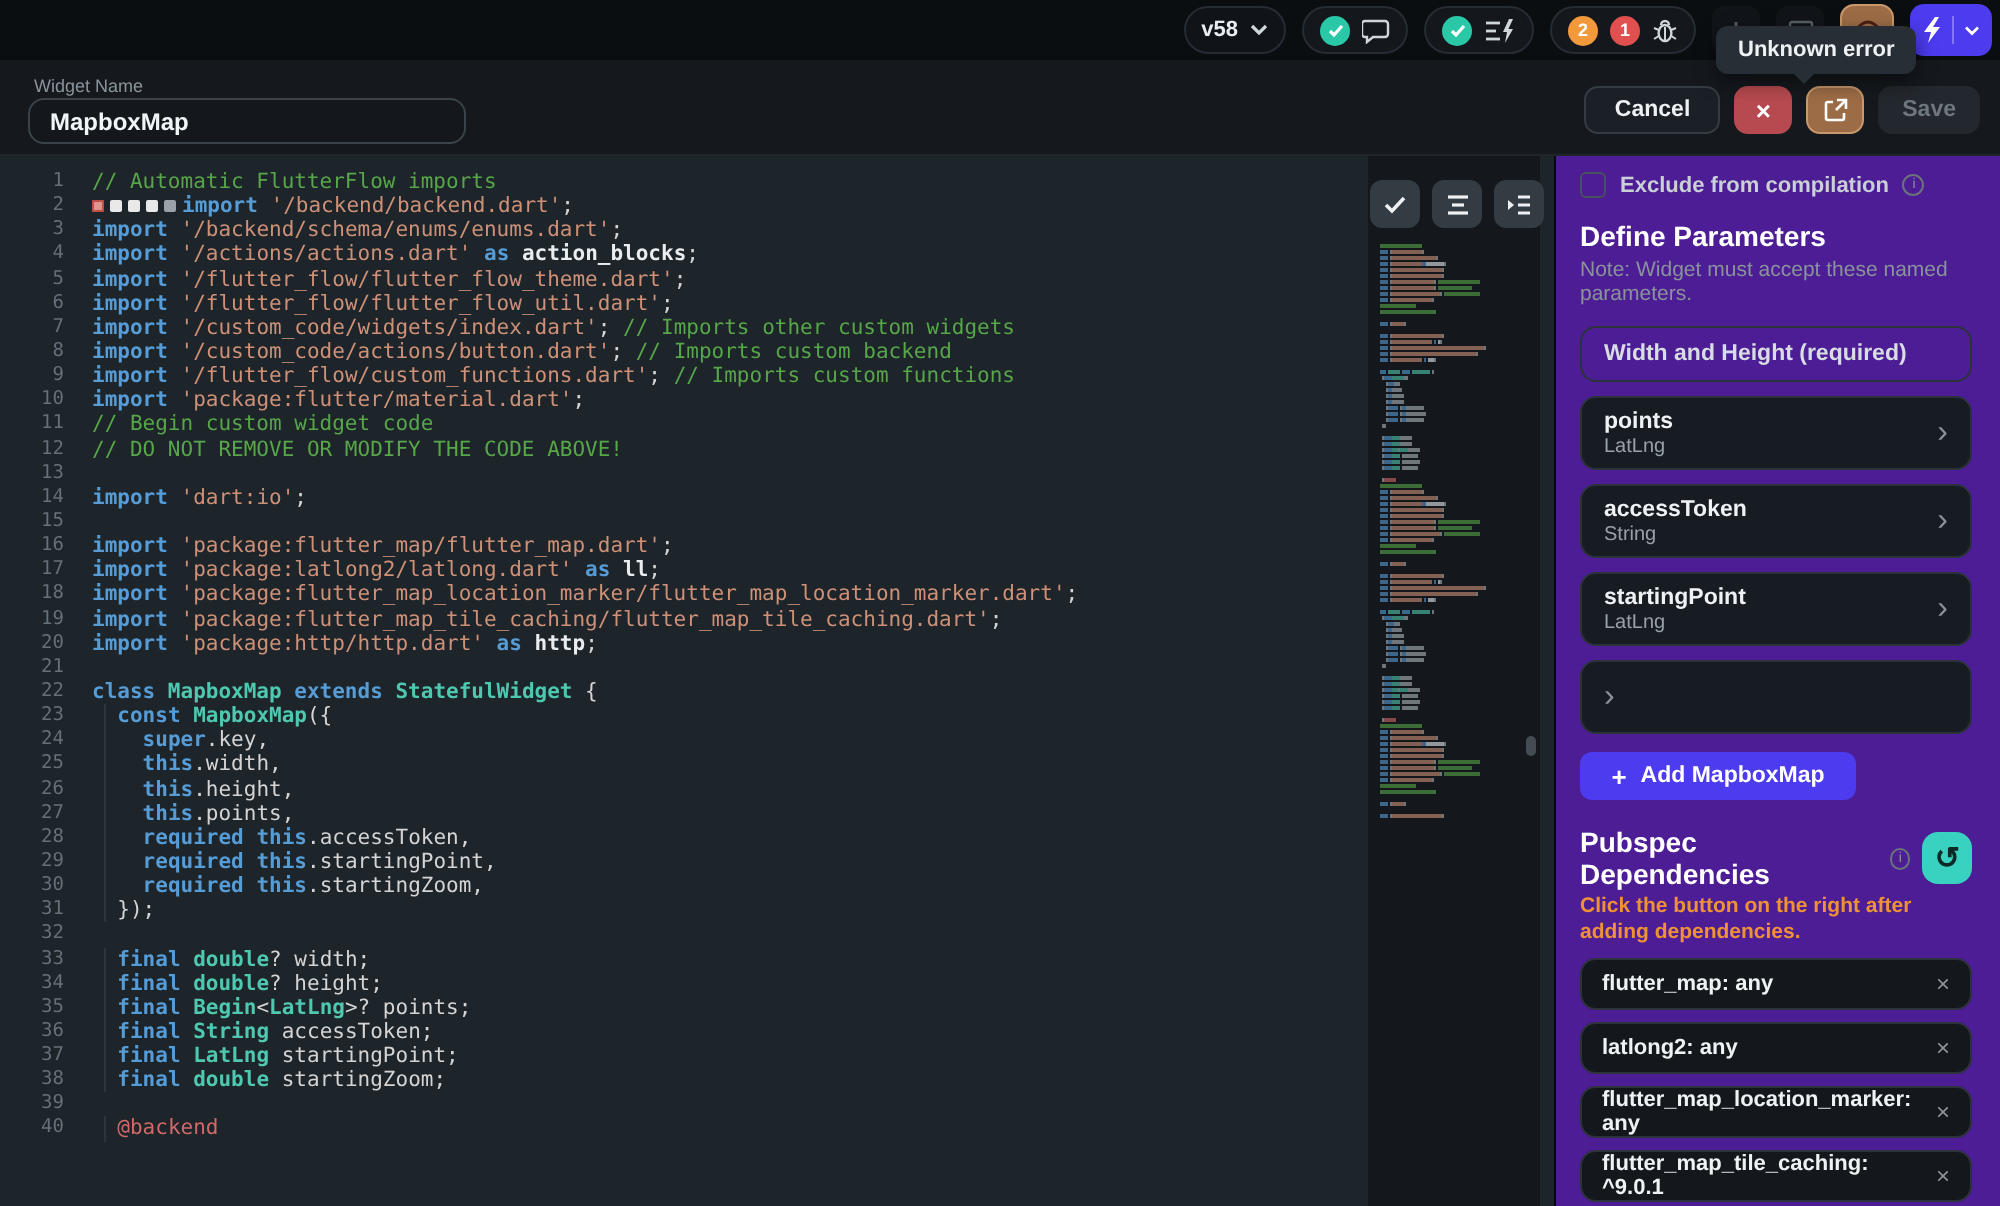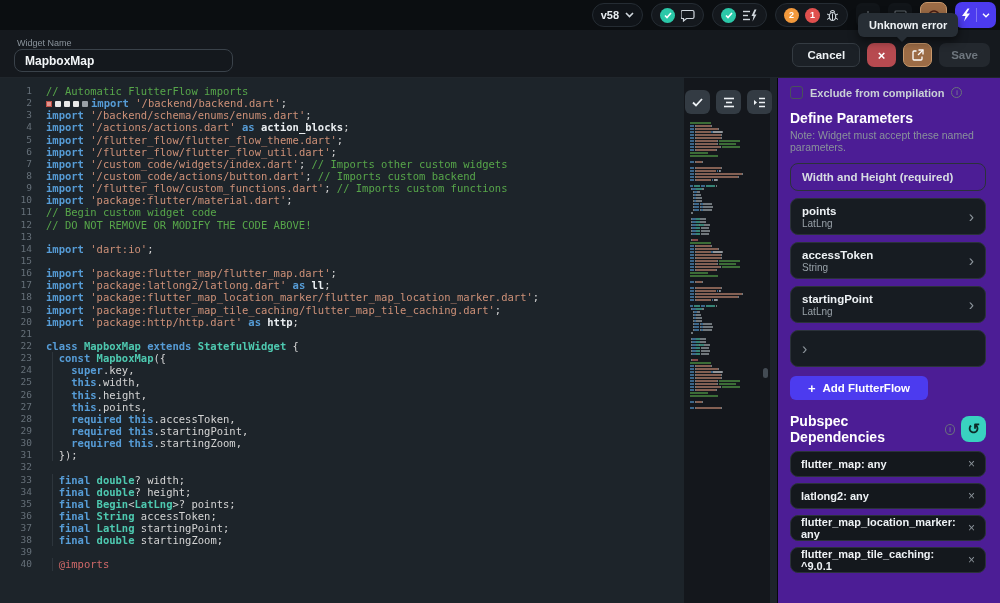--- a/index.html
+++ b/index.html
@@ -216,21 +216,21 @@
         <div class="code-line"><span class="gutter">30</span><span class="code-content"><i class="guide"></i><span class="tok-w">    </span><span class="tok-k">required</span><span class="tok-w"> </span><span class="tok-k">this</span><span class="tok-w">.startingZoom,</span></span></div>
         <div class="code-line"><span class="gutter">31</span><span class="code-content"><i class="guide"></i><span class="tok-w">  });</span></span></div>
         <div class="code-line"><span class="gutter">32</span><span class="code-content"></span></div>
         <div class="code-line"><span class="gutter">33</span><span class="code-content"><i class="guide"></i><span class="tok-w">  </span><span class="tok-k">final</span><span class="tok-t"> double</span><span class="tok-w">? width;</span></span></div>
         <div class="code-line"><span class="gutter">34</span><span class="code-content"><i class="guide"></i><span class="tok-w">  </span><span class="tok-k">final</span><span class="tok-t"> double</span><span class="tok-w">? height;</span></span></div>
         <div class="code-line"><span class="gutter">35</span><span class="code-content"><i class="guide"></i><span class="tok-w">  </span><span class="tok-k">final</span><span class="tok-t"> Begin</span><span class="tok-w">&lt;</span><span class="tok-t">LatLng</span><span class="tok-w">&gt;? points;</span></span></div>
         <div class="code-line"><span class="gutter">36</span><span class="code-content"><i class="guide"></i><span class="tok-w">  </span><span class="tok-k">final</span><span class="tok-t"> String</span><span class="tok-w"> accessToken;</span></span></div>
         <div class="code-line"><span class="gutter">37</span><span class="code-content"><i class="guide"></i><span class="tok-w">  </span><span class="tok-k">final</span><span class="tok-t"> LatLng</span><span class="tok-w"> startingPoint;</span></span></div>
         <div class="code-line"><span class="gutter">38</span><span class="code-content"><i class="guide"></i><span class="tok-w">  </span><span class="tok-k">final</span><span class="tok-t"> double</span><span class="tok-w"> startingZoom;</span></span></div>
         <div class="code-line"><span class="gutter">39</span><span class="code-content"></span></div>
-        <div class="code-line"><span class="gutter">40</span><span class="code-content"><i class="guide"></i><span class="tok-w">  </span><span class="tok-r">@imports</span></span></div>
+        <div class="code-line"><span class="gutter">40</span><span class="code-content"><i class="guide"></i><span class="tok-w">  </span><span class="tok-r">@backend</span></span></div>
       </div>
     <div class="editor-actions">
       <div class="ed-btn">
         <svg width="11" height="9" viewBox="0 0 11 9">
             <polyline points="1,4.5 4,7.5 10,1" fill="none" stroke="#eef2f5" stroke-width="1.8"></polyline>
           </svg>
       </div>
       <div class="ed-btn">
         <svg width="12" height="11" viewBox="0 0 12 11">
             <line x1="1" y1="1.5" x2="11" y2="1.5" stroke="#eef2f5" stroke-width="1.6"></line>
@@ -791,29 +791,30 @@
             <span class="param-type">LatLng</span>
           </div>
           <span class="chevron-right">›</span>
         </div>
         <div class="param-card">
           <span class="chevron-right">›</span>
         </div>
       </div>
     <div class="purple-btn">
       <span class="plus-glyph">+</span>
-      <span>Add FlutterFlow</span>
+      <span>Add MapboxMap</span>
     </div>
     <div class="pubspec-row">
       <span class="pubspec-title">Pubspec Dependencies</span>
       <i class="info-icon">i</i>
       <div class="refresh-btn">
           <span>↺</span>
         </div>
     </div>
+    <div class="orange-note">Click the button on the right after adding dependencies.</div>
     <div>
         <div class="dep-chip">
           <span class="dep-label">flutter_map: any</span>
           <span class="dep-x">×</span>
         </div>
         <div class="dep-chip">
           <span class="dep-label">latlong2: any</span>
           <span class="dep-x">×</span>
         </div>
         <div class="dep-chip">

